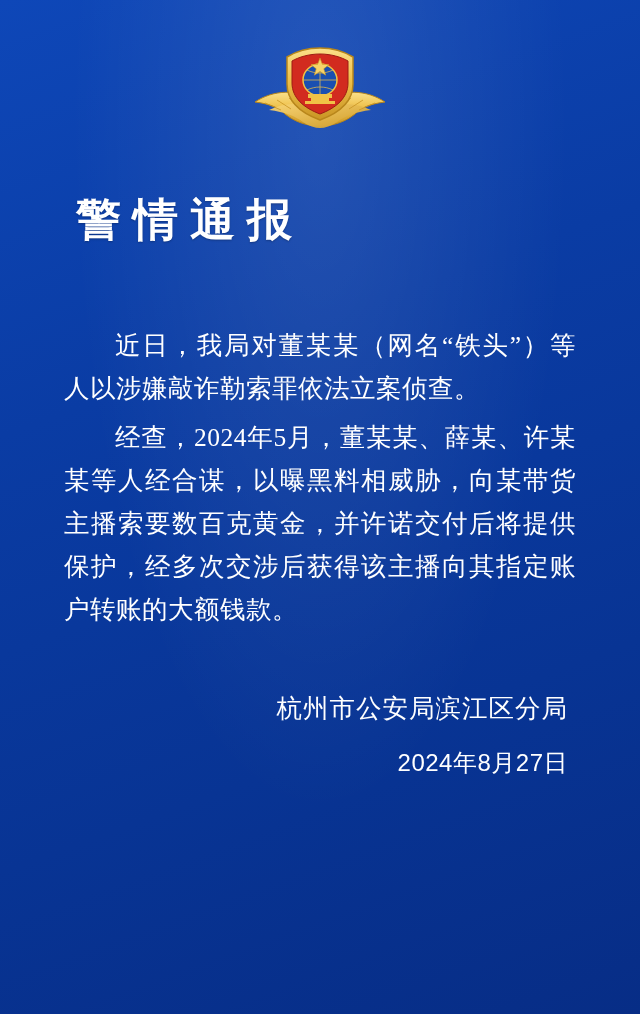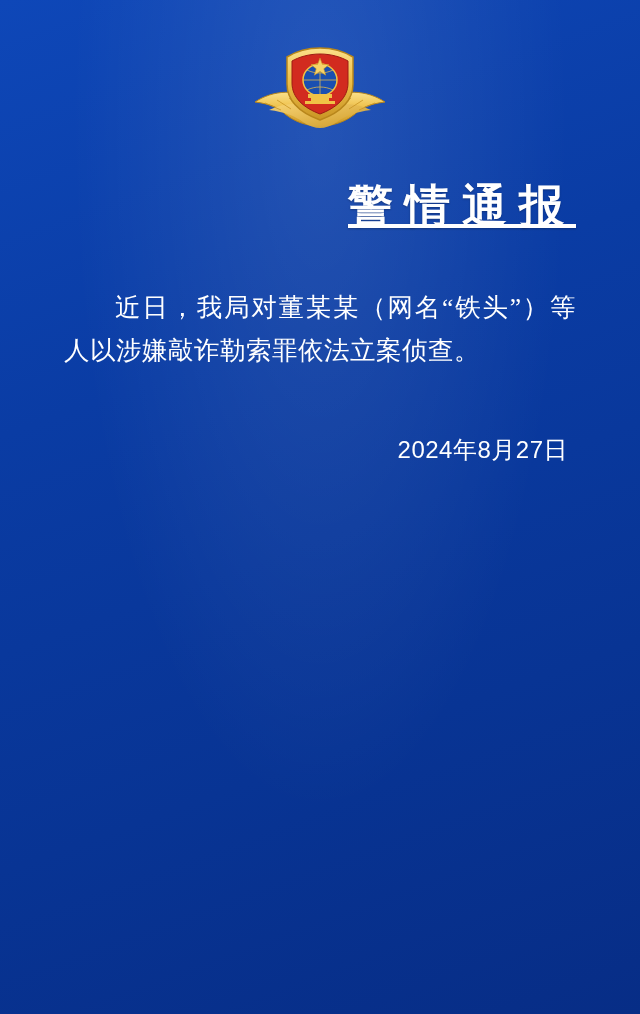--- a/index.html
+++ b/index.html
@@ -36,33 +36,32 @@
     display: flex;
     justify-content: center;
   }
   .emblem {
     width: 150px;
     height: 110px;
     position: relative;
   }
   .title {
     position: relative;
-    text-align: right;
-    margin-top: 26px;
+    text-align: left;
+    margin-top: 40px;
     font-size: 45px;
     letter-spacing: 12px;
     font-weight: bold;
     text-indent: 12px;
     color: #ffffff;
     text-shadow: 0 1px 2px rgba(0,0,0,0.25);
-    text-decoration: underline;
   }
   .body-text {
     position: relative;
-    margin-top: 50px;
+    margin-top: 74px;
   }
   .para {
     font-size: 25.5px;
     line-height: 43px;
     text-indent: 2em;
     text-align: justify;
     margin: 0 0 6px 0;
     letter-spacing: 0.5px;
     color: #ffffff;
   }
@@ -132,19 +131,21 @@
         <rect x="66" y="58" width="18" height="3" fill="#f0c246"></rect>
         <rect x="60" y="61" width="30" height="3" fill="#f0c246"></rect>
       </svg>
     </div>
   </div>
 
   <div class="title">警情通报</div>
 
   <div class="body-text">
     <p class="para">近日，我局对董某某（网名“铁头”）等人以涉嫌敲诈勒索罪依法立案侦查。</p>
+    <p class="para">经查，2024年5月，董某某、薛某、许某某等人经合谋，以曝黑料相威胁，向某带货主播索要数百克黄金，并许诺交付后将提供保护，经多次交涉后获得该主播向其指定账户转账的大额钱款。</p>
   </div>
 
   <div class="signature">
+    <div>杭州市公安局滨江区分局</div>
     <div class="sign-date">2024年8月27日</div>
   </div>
 
 </div>
 
 </body></html>

